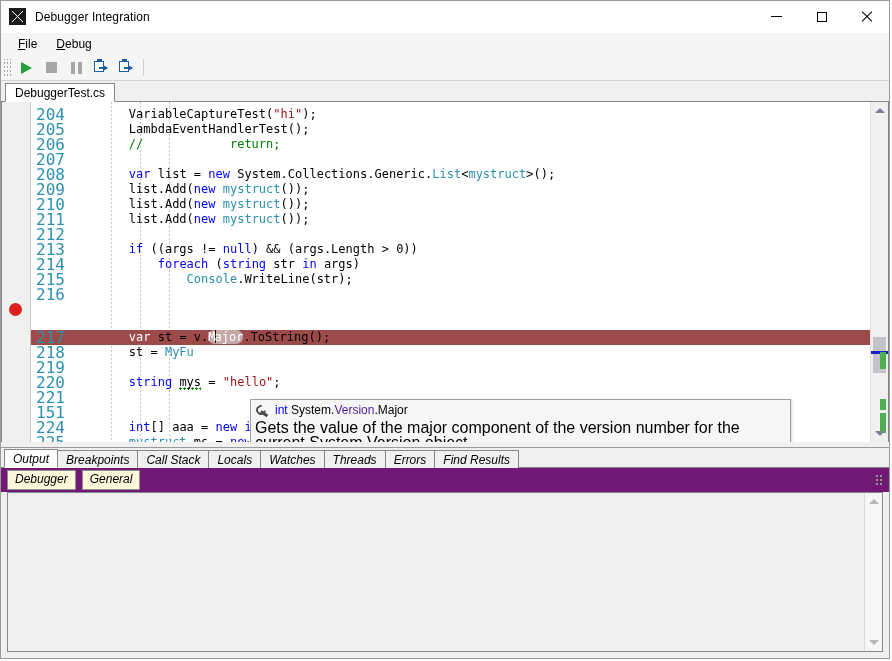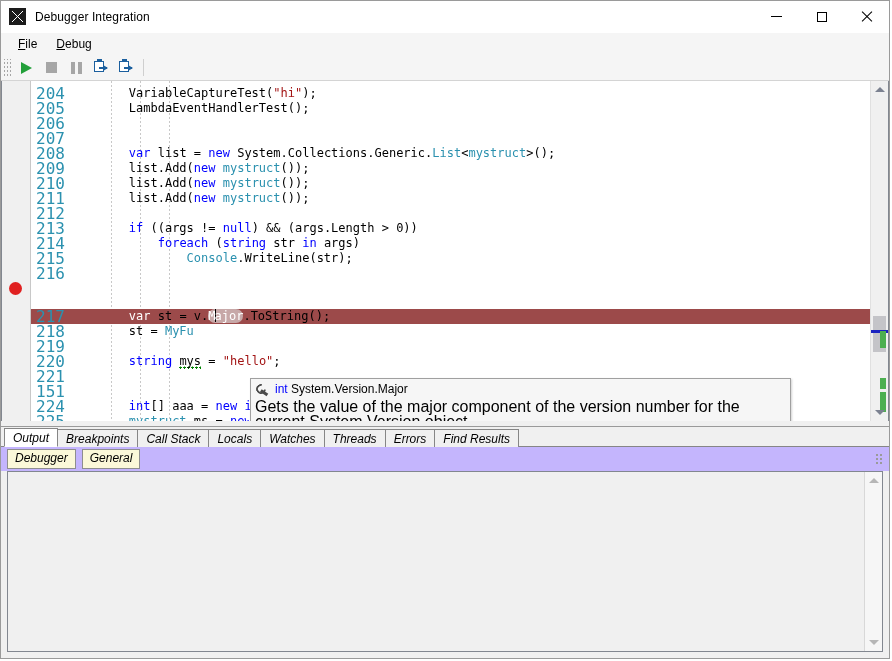--- a/index.html
+++ b/index.html
@@ -252,21 +252,21 @@
     width:6px;height:6px;border:2px solid #4a4a4a;border-radius:50%;
     border-right-color:transparent;
     transform:rotate(-35deg);
   }
   .tt-wrench::after {
     content:"";position:absolute;left:6px;top:6px;
     width:8px;height:2.5px;background:#4a4a4a;
     transform:rotate(35deg);transform-origin:left center;
   }
   .tt-kw { color:#0000ff; }
-  .tt-type { color:#000000; }
+  .tt-type { color:#4c1d95; }
   .tt-line2 { margin-top:1px; color:#000; font-size:16px; }
 
   
   .vscroll {
     width:17px; min-width:17px;
     background:#f0f0f0;
     border-left:1px solid #e0e0e0;
     position:relative;
   }
   .sb-arrow {
@@ -328,21 +328,21 @@
   .btab.active {
     background:#ffffff;
     height:19px;
     border-bottom:1px solid #ffffff;
     z-index:2;
   }
   .sub-toolbar {
     height:24px; min-height:24px;
     display:flex; align-items:center;
     padding-left:6px;
-    background:#c4b5fd;
+    background:#701a75;
     position:relative;
   }
   .sub-btn {
     font-size:12px;
     padding:2px 7px 3px 7px;
     background:#fbf8d9;
     border:1px solid #8e8e8e;
     margin-right:6px;
     line-height:13px;
   }
@@ -430,37 +430,42 @@
     </div>
     <div class="tb-btn">
       <span class="ico-step over">
           <span class="sq"></span>
           <span class="arr"></span>
         </span>
     </div>
     <div class="tb-sep"></div>
   </div>
 
+  <div class="doctabs">
+    <div class="doctab">
+      <span>DebuggerTest.cs</span>
+    </div>
+  </div>
 
   <div class="editor-wrap">
 
     <div class="bp-gutter">
       <div class="bp-dot" id="bpdot" style="top: 201px;"></div>
     </div>
 
     <div class="codearea">
       <div class="guides">
         <div class="guide" style="left:80px;"></div>
         <div class="guide" style="left:109px;"></div>
         <div class="guide" style="left:138px;"></div>
       </div>
       <div class="code-rows" id="code-rows">
           <div class="crow"><div class="lnum">204</div><div class="ctext"><span class="n">        </span><span class="n">VariableCaptureTest(</span><span class="s">"hi"</span><span class="n">);</span></div></div>
           <div class="crow"><div class="lnum">205</div><div class="ctext"><span class="n">        LambdaEventHandlerTest();</span></div></div>
-          <div class="crow"><div class="lnum">206</div></div>
+          <div class="crow"><div class="lnum">206</div><div class="ctext"><span class="n">        </span><span class="cm">//            return;</span></div></div>
           <div class="crow"><div class="lnum">207</div><div class="ctext"><span class="n"></span></div></div>
           <div class="crow"><div class="lnum">208</div><div class="ctext"><span class="n">        </span><span class="k">var</span><span class="n"> list = </span><span class="k">new</span><span class="n"> System.Collections.Generic.</span><span class="t">List</span><span class="n">&lt;</span><span class="t">mystruct</span><span class="n">&gt;();</span></div></div>
           <div class="crow"><div class="lnum">209</div><div class="ctext"><span class="n">        list.Add(</span><span class="k">new</span><span class="n"> </span><span class="t">mystruct</span><span class="n">());</span></div></div>
           <div class="crow"><div class="lnum">210</div><div class="ctext"><span class="n">        list.Add(</span><span class="k">new</span><span class="n"> </span><span class="t">mystruct</span><span class="n">());</span></div></div>
           <div class="crow"><div class="lnum">211</div><div class="ctext"><span class="n">        list.Add(</span><span class="k">new</span><span class="n"> </span><span class="t">mystruct</span><span class="n">());</span></div></div>
           <div class="crow"><div class="lnum">212</div><div class="ctext"><span class="n"></span></div></div>
           <div class="crow"><div class="lnum">213</div><div class="ctext"><span class="n">        </span><span class="k">if</span><span class="n"> ((args != </span><span class="k">null</span><span class="n">) &amp;&amp; (args.Length &gt; 0))</span></div></div>
           <div class="crow"><div class="lnum">214</div><div class="ctext"><span class="n">            </span><span class="k">foreach</span><span class="n"> (</span><span class="k">string</span><span class="n"> str </span><span class="k">in</span><span class="n"> args)</span></div></div>
           <div class="crow"><div class="lnum">215</div><div class="ctext"><span class="n">                </span><span class="t">Console</span><span class="n">.WriteLine(str);</span></div></div>
           <div class="crow"><div class="lnum">216</div><div class="ctext"><span class="n"></span></div></div>

